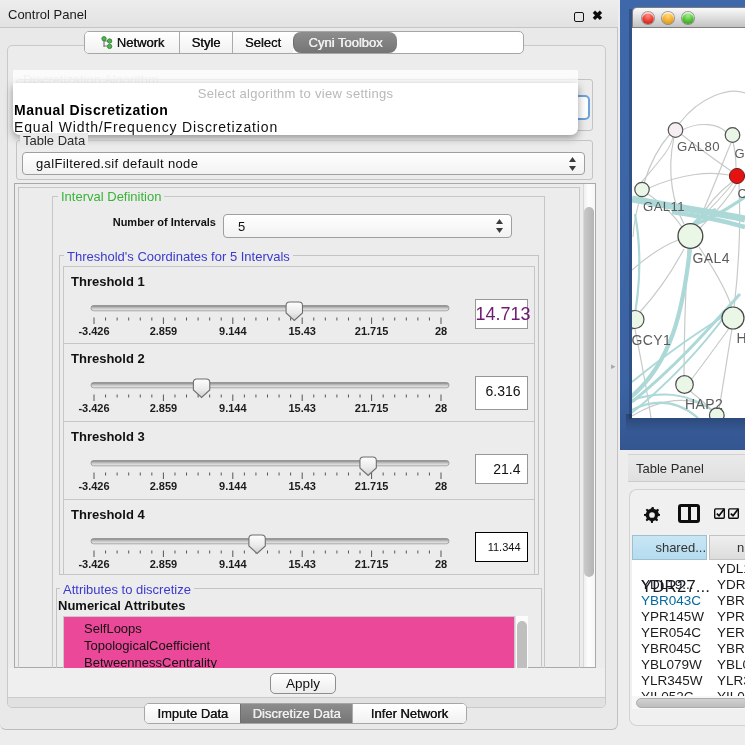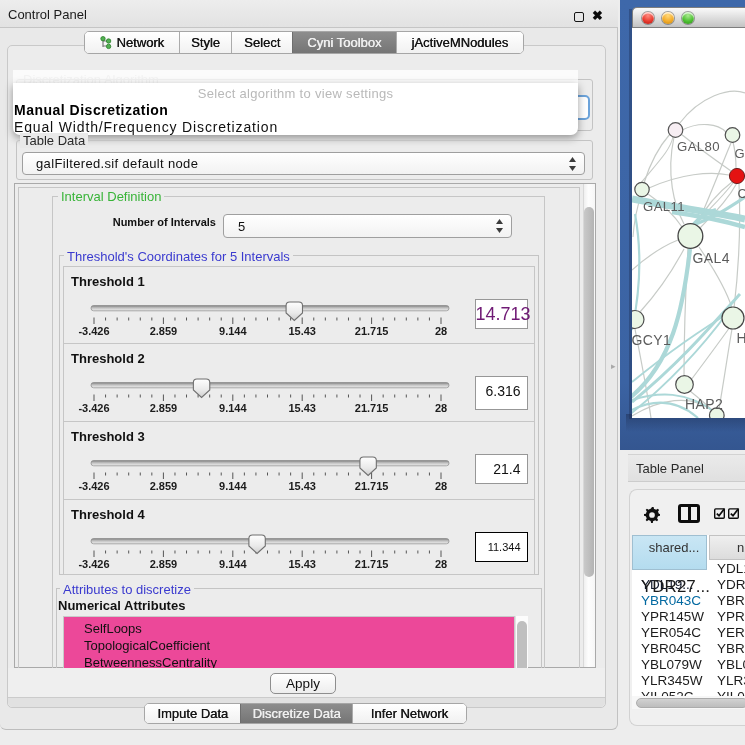--- a/index.html
+++ b/index.html
@@ -30,22 +30,21 @@
         <line x1="4" y1="3" x2="4" y2="11" stroke="#7a7a7a" stroke-width="1.2"></line>
         <line x1="4" y1="5" x2="9" y2="5" stroke="#7a7a7a" stroke-width="1.2"></line>
         <line x1="4" y1="10" x2="9" y2="10" stroke="#7a7a7a" stroke-width="1.2"></line>
         <circle cx="4" cy="2.7" r="2.2" fill="#51B151" stroke="#2C7F2C" stroke-width="0.8"></circle>
         <circle cx="9.6" cy="5" r="2.2" fill="#51B151" stroke="#2C7F2C" stroke-width="0.8"></circle>
         <circle cx="9.6" cy="10.4" r="2.2" fill="#51B151" stroke="#2C7F2C" stroke-width="0.8"></circle>
       </svg>
 Network</div>
 <div class="seg" style="width:53px;">Style</div>
 <div class="seg" style="width:61px;">Select</div>
-<div class="seg sel" style="width:104px;">Cyni Toolbox</div>
-<div class="seg" style="width:128px;">jActiveMNodules</div>
+<div class="seg sel" style="width:104px;border-radius:8px;">Cyni Toolbox</div>
 </div>
 <div class="gbox" style="left:16px;top:79px;width:577px;height:52px;"></div>
 <div class="gtitle" style="left:20px;top:72px;color:#C4C4C4;background:transparent;">Discretization Algorithm</div>
 <div class="ab" style="left:556px;top:95px;width:34px;height:25px;background:#fff;border:2.4px solid #6CA3DA;border-radius:5px;"></div>
 <div class="ab" style="left:13px;top:70px;width:565px;height:13px;background:rgba(255,255,255,0.78);"></div>
 <div class="ab" style="left:13px;top:83px;width:565px;height:52px;background:#FFFFFF;border-radius:0 0 7px 7px;box-shadow:0 3px 9px rgba(0,0,0,0.38);"></div>
 <div class="ab" style="left:13px;top:86px;width:565px;font-size:13px;letter-spacing:0.3px;color:#B9B9B9;text-align:center;">Select algorithm to view settings</div>
 <div class="ab" style="left:14px;top:102px;font-size:14px;letter-spacing:0.5px;font-weight:bold;color:#000;">Manual Discretization</div>
 <div class="ab" style="left:14px;top:119px;font-size:14px;letter-spacing:0.85px;color:#111;">Equal Width/Frequency Discretization</div>
 <div class="gbox" style="left:16px;top:140px;width:577px;height:40px;"></div>
@@ -266,21 +265,21 @@
 <div class="ab" style="left:687.8px;top:505.5px;width:2.8px;height:16px;background:#0d0d0d;"></div>
 <svg class="ab" style="left:714px;top:507px;overflow:visible;" width="12" height="12" viewBox="0 0 12 12">
     <rect x="0.7" y="1.9" width="9.6" height="9.3" rx="1" fill="none" stroke="#0d0d0d" stroke-width="1.4"></rect>
     <path d="M2.8 6.6 L5 8.7 L10.6 1.4" fill="none" stroke="#0d0d0d" stroke-width="1.7"></path>
   </svg>
 <svg class="ab" style="left:728px;top:507px;overflow:visible;" width="12" height="12" viewBox="0 0 12 12">
     <rect x="0.7" y="1.9" width="9.6" height="9.3" rx="1" fill="none" stroke="#0d0d0d" stroke-width="1.4"></rect>
     <path d="M2.8 6.6 L5 8.7 L10.6 1.4" fill="none" stroke="#0d0d0d" stroke-width="1.7"></path>
   </svg>
 <div class="ab" style="left:632px;top:535px;width:113px;height:174px;background:#FFFFFF;"></div>
-<div class="ab" style="left:632px;top:535px;width:75px;height:35px;background:linear-gradient(#C9E6F4,#B4DCEF);border:1px solid #9FBFD1;font-size:13px;color:#333;text-align:center;line-height:23px;padding-left:9px;">shared...</div>
+<div class="ab" style="left:632px;top:535px;width:75px;height:25px;background:linear-gradient(#C9E6F4,#B4DCEF);border:1px solid #9FBFD1;font-size:13px;color:#333;text-align:right;line-height:23px;padding-left:9px;">shared...</div>
 <div class="ab" style="left:709px;top:535px;width:36px;height:25px;background:linear-gradient(#EFEFEF,#DCDCDC);border:1px solid #C2C2C2;border-right:none;font-size:13px;color:#333;padding-left:27px;line-height:23px;">n</div>
 <div class="ab" style="left:632px;top:561px;width:113px;height:136px;overflow:hidden;">
 <div style="position:absolute;left:9px;top:16px;font-size:13.5px;color:#0f172a;white-space:nowrap;text-align:right;">YDL19...</div>
 <div style="position:absolute;left:85px;top:0px;font-size:13.5px;color:#1C1C1C;white-space:nowrap;">YDL1</div>
 <div style="position:absolute;left:9px;top:16px;font-size:17px;color:#1C1C1C;white-space:nowrap;">YDR27...</div>
 <div style="position:absolute;left:85px;top:16px;font-size:13.5px;color:#1C1C1C;white-space:nowrap;">YDR2</div>
 <div style="position:absolute;left:9px;top:32px;font-size:13.5px;color:#0369a1;white-space:nowrap;">YBR043C</div>
 <div style="position:absolute;left:85px;top:32px;font-size:13.5px;color:#1C1C1C;white-space:nowrap;">YBR0</div>
 <div style="position:absolute;left:9px;top:48px;font-size:13.5px;color:#1C1C1C;white-space:nowrap;">YPR145W</div>
 <div style="position:absolute;left:85px;top:48px;font-size:13.5px;color:#1C1C1C;white-space:nowrap;">YPR1</div>

